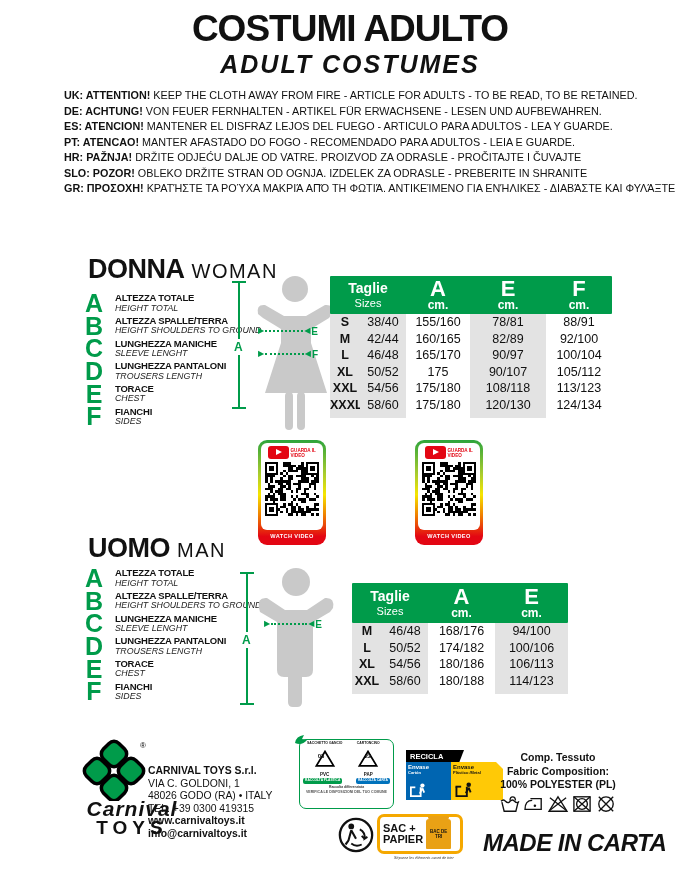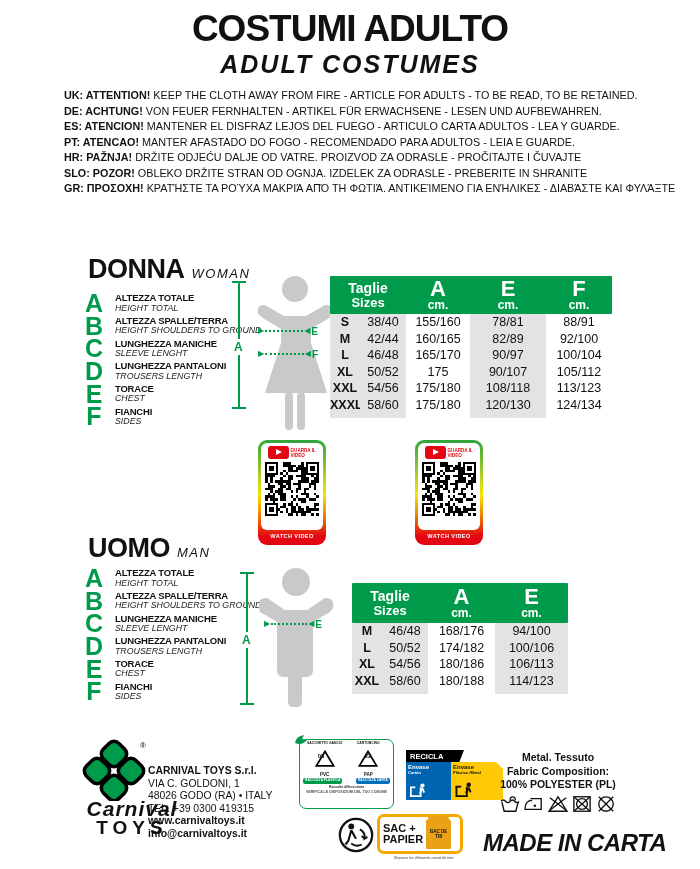--- a/index.html
+++ b/index.html
@@ -12,21 +12,21 @@
   .main-title { top:8px; left:0; width:700px; text-align:center; font-size:37px; font-weight:800; letter-spacing:-1px; }
   .sub-title  { top:50px; left:0; width:700px; text-align:center; font-size:25px; font-style:italic; font-weight:600; letter-spacing:2px; }
 
   
   .warnings { top:88px; left:64px; width:586px; }
   .warn-line { font-size:10.8px; line-height:15.5px; white-space:nowrap; }
   .warn-line b { font-weight:800; margin-right:3px; }
 
   
   .sec-title { font-size:27px; font-weight:800; letter-spacing:-.5px; }
-  .sec-title .en { font-size:13px; font-weight:400; font-style:italic; letter-spacing:1.5px; margin-left:7px; }
+  .sec-title .en { font-size:20px; font-weight:400; letter-spacing:1.5px; margin-left:7px; }
 
   
   .legend { width:200px; }
   .legend-row { height:22.7px; display:flex; align-items:center; gap:9px; }
   .legend-letter { color:#009b4a; font-size:25px; font-weight:800; width:24px; text-align:center; line-height:1; }
   .l-texts { display:flex; flex-direction:column; }
   .l-it { font-weight:800; font-size:9.5px; line-height:10.5px; letter-spacing:-.2px; }
   .l-en { font-style:italic; font-size:8.8px; line-height:9.8px; color:#222; }
 
   
@@ -37,21 +37,21 @@
   .measure-h { display:flex; align-items:center; height:10px; }
   .measure-h .tri { color:#009b4a; font-size:8px; line-height:10px; }
   .measure-h .dots { flex:1; border-bottom:2px dotted #009b4a; margin:0 1px; height:0; }
   .measure-h b { color:#009b4a; font-size:10px; margin-left:1px; }
 
   
   .size-table { font-family:"Liberation Sans",sans-serif; }
   .st-header { display:grid; background:#009b4a; color:#fff; text-align:center; border-radius:1px; }
   .st-h-sizes { display:flex; flex-direction:column; justify-content:center; }
   .st-h-t { font-size:14px; font-weight:700; line-height:16px; }
-  .st-h-s { font-size:13px; font-weight:700; line-height:14px; }
+  .st-h-s { font-size:11px; font-weight:400; line-height:14px; }
   .st-h-col { display:flex; flex-direction:column; justify-content:center; }
   .st-h-big { font-size:22px; font-weight:800; line-height:20px; }
   .st-h-cm { font-size:12px; font-weight:700; line-height:12px; }
   .st-body { display:grid; }
   .st-body span { font-size:12.5px; line-height:16.5px; text-align:center; white-space:nowrap; }
   .st-body .sz { font-weight:800; }
   .bg-g { background:#e3e3e3; }
   .women-table .st-header { grid-template-columns:76px 64px 76px 66px; height:38px; }
   .women-table .st-body   { grid-template-columns:30px 46px 64px 76px 66px; }
   .men-table .st-header { grid-template-columns:76px 67px 73px; height:40px; }
@@ -124,21 +124,21 @@
 <body>
 
 <div class="page">
 
   <div class="abs main-title">COSTUMI ADULTO</div>
   <div class="abs sub-title">ADULT  COSTUMES</div>
 
   <div class="abs warnings">
     <div class="warn-line"><b>UK: ATTENTION!</b><span>KEEP THE CLOTH AWAY FROM FIRE - ARTICLE FOR ADULTS - TO BE READ, TO BE RETAINED.</span></div>
     <div class="warn-line"><b>DE: ACHTUNG!</b><span>VON FEUER FERNHALTEN - ARTIKEL FÜR ERWACHSENE  - LESEN UND AUFBEWAHREN.</span></div>
-    <div class="warn-line"><b>ES: ATENCION!</b><span>MANTENER EL DISFRAZ LEJOS DEL FUEGO -  ARTICULO CARTA ADULTOS - LEA Y GUARDE.</span></div>
+    <div class="warn-line"><b>ES: ATENCION!</b><span>MANTENER EL DISFRAZ LEJOS DEL FUEGO -  ARTICULO PARA ADULTOS - LEA Y GUARDE.</span></div>
     <div class="warn-line"><b>PT: ATENCAO!</b><span>MANTER AFASTADO DO FOGO - RECOMENDADO PARA ADULTOS - LEIA E GUARDE.</span></div>
     <div class="warn-line"><b>HR: PAŽNJA!</b><span>DRŽITE ODJEĆU DALJE OD VATRE. PROIZVOD ZA ODRASLE - PROČITAJTE I ČUVAJTE</span></div>
     <div class="warn-line"><b>SLO: POZOR!</b><span>OBLEKO DRŽITE STRAN OD OGNJA. IZDELEK ZA ODRASLE - PREBERITE IN SHRANITE</span></div>
     <div class="warn-line"><b>GR: ΠΡΟΣΟΧΗ!</b><span>ΚΡΑΤΉΣΤΕ ΤΑ ΡΟΎΧΑ ΜΑΚΡΙΆ ΑΠΌ ΤΗ ΦΩΤΙΆ. ΑΝΤΙΚΕΊΜΕΝΟ ΓΙΑ ΕΝΉΛΙΚΕΣ - ΔΙΑΒΆΣΤΕ ΚΑΙ ΦΥΛΆΞΤΕ</span></div>
   </div>
 
   <div class="abs sec-title" style="left:88px; top:254px;">
     <span>DONNA</span><span class="en">WOMAN</span>
   </div>
 
@@ -1358,21 +1358,21 @@
               <path d="M1,6 h6"></path>
           </g>
           <circle cx="15" cy="4" r="2.4" fill="#111"></circle>
           <path d="M15,7 l-3,6 M15,7 l2,5" stroke="#111" stroke-width="2"></path>
         </svg>
       </div>
     </div>
   </div>
 
   <div class="abs comp" style="left:498px; top:751px;">
-    <div>Metal. Tessuto</div>
+    <div>Comp. Tessuto</div>
     <div>Fabric Composition:</div>
     <div>100% POLYESTER (PL)</div>
     <div class="care-row">
       <svg width="22" height="18" viewBox="0 0 24 20">
         <g stroke="#111" stroke-width="1.5" fill="none">
           <path d="M3,8 L5.5,18 H18.5 L21,8"></path>
           <path d="M2,7 q3,-3 5,0 q3,3 5,0 q3,-3 5,0 q3,3 5,0"></path>
           <path d="M12,6 q0,-4 3,-4 q3,0 3,4"></path>
         </g>
       </svg>

